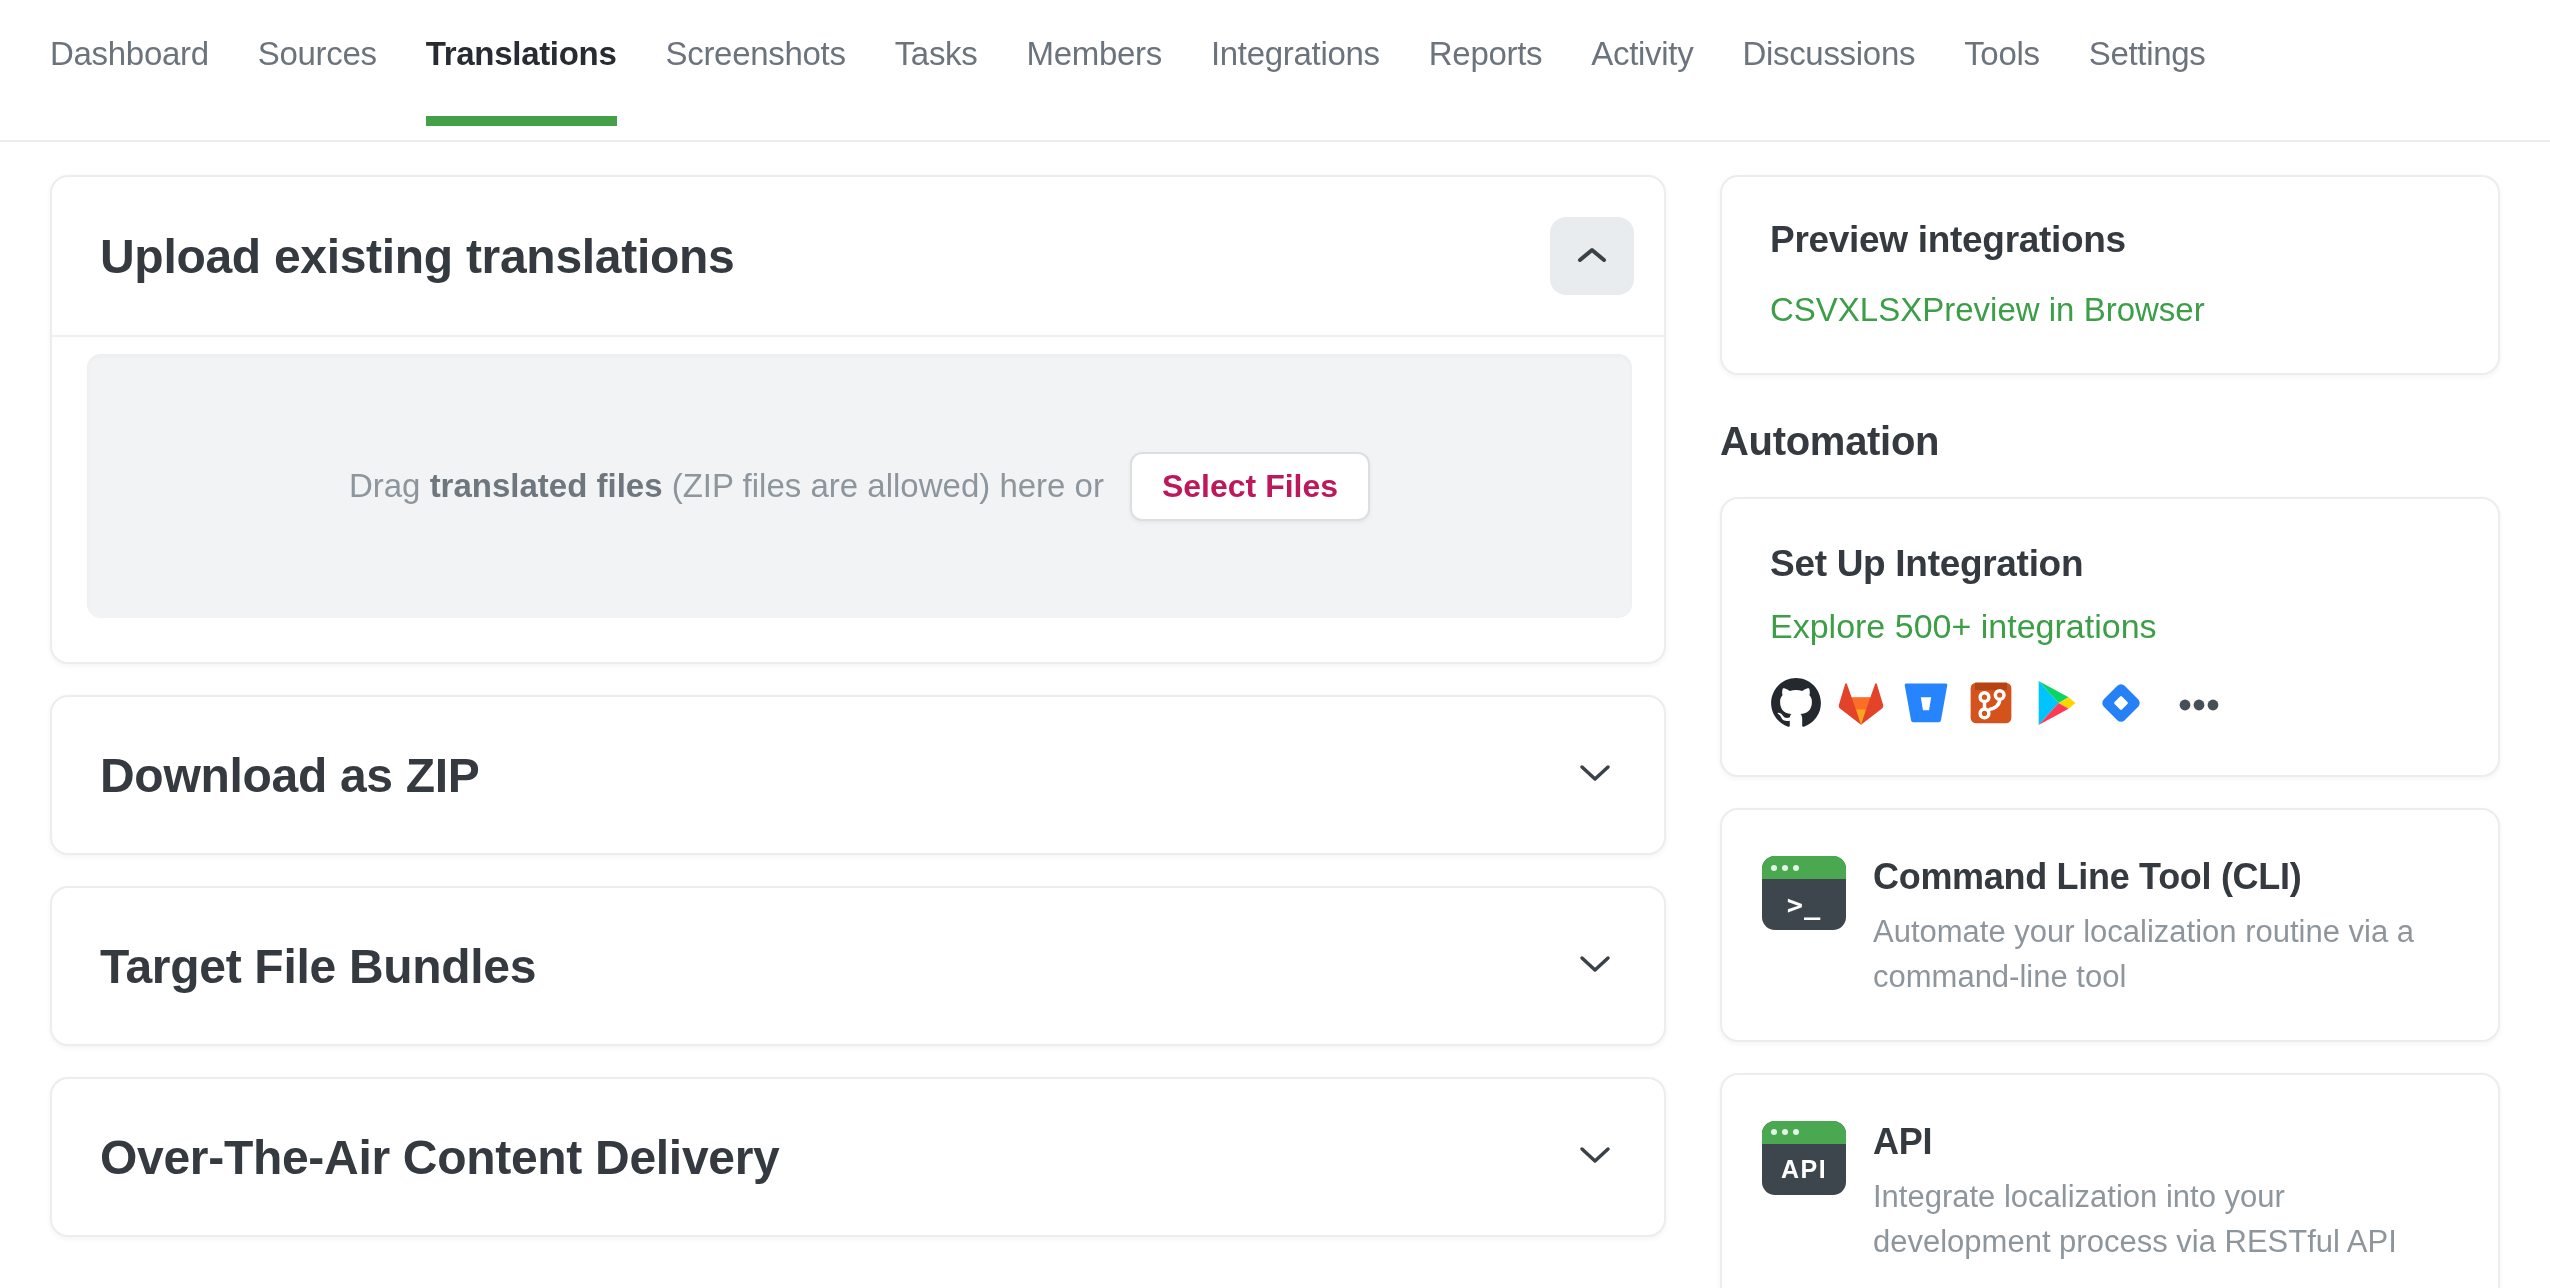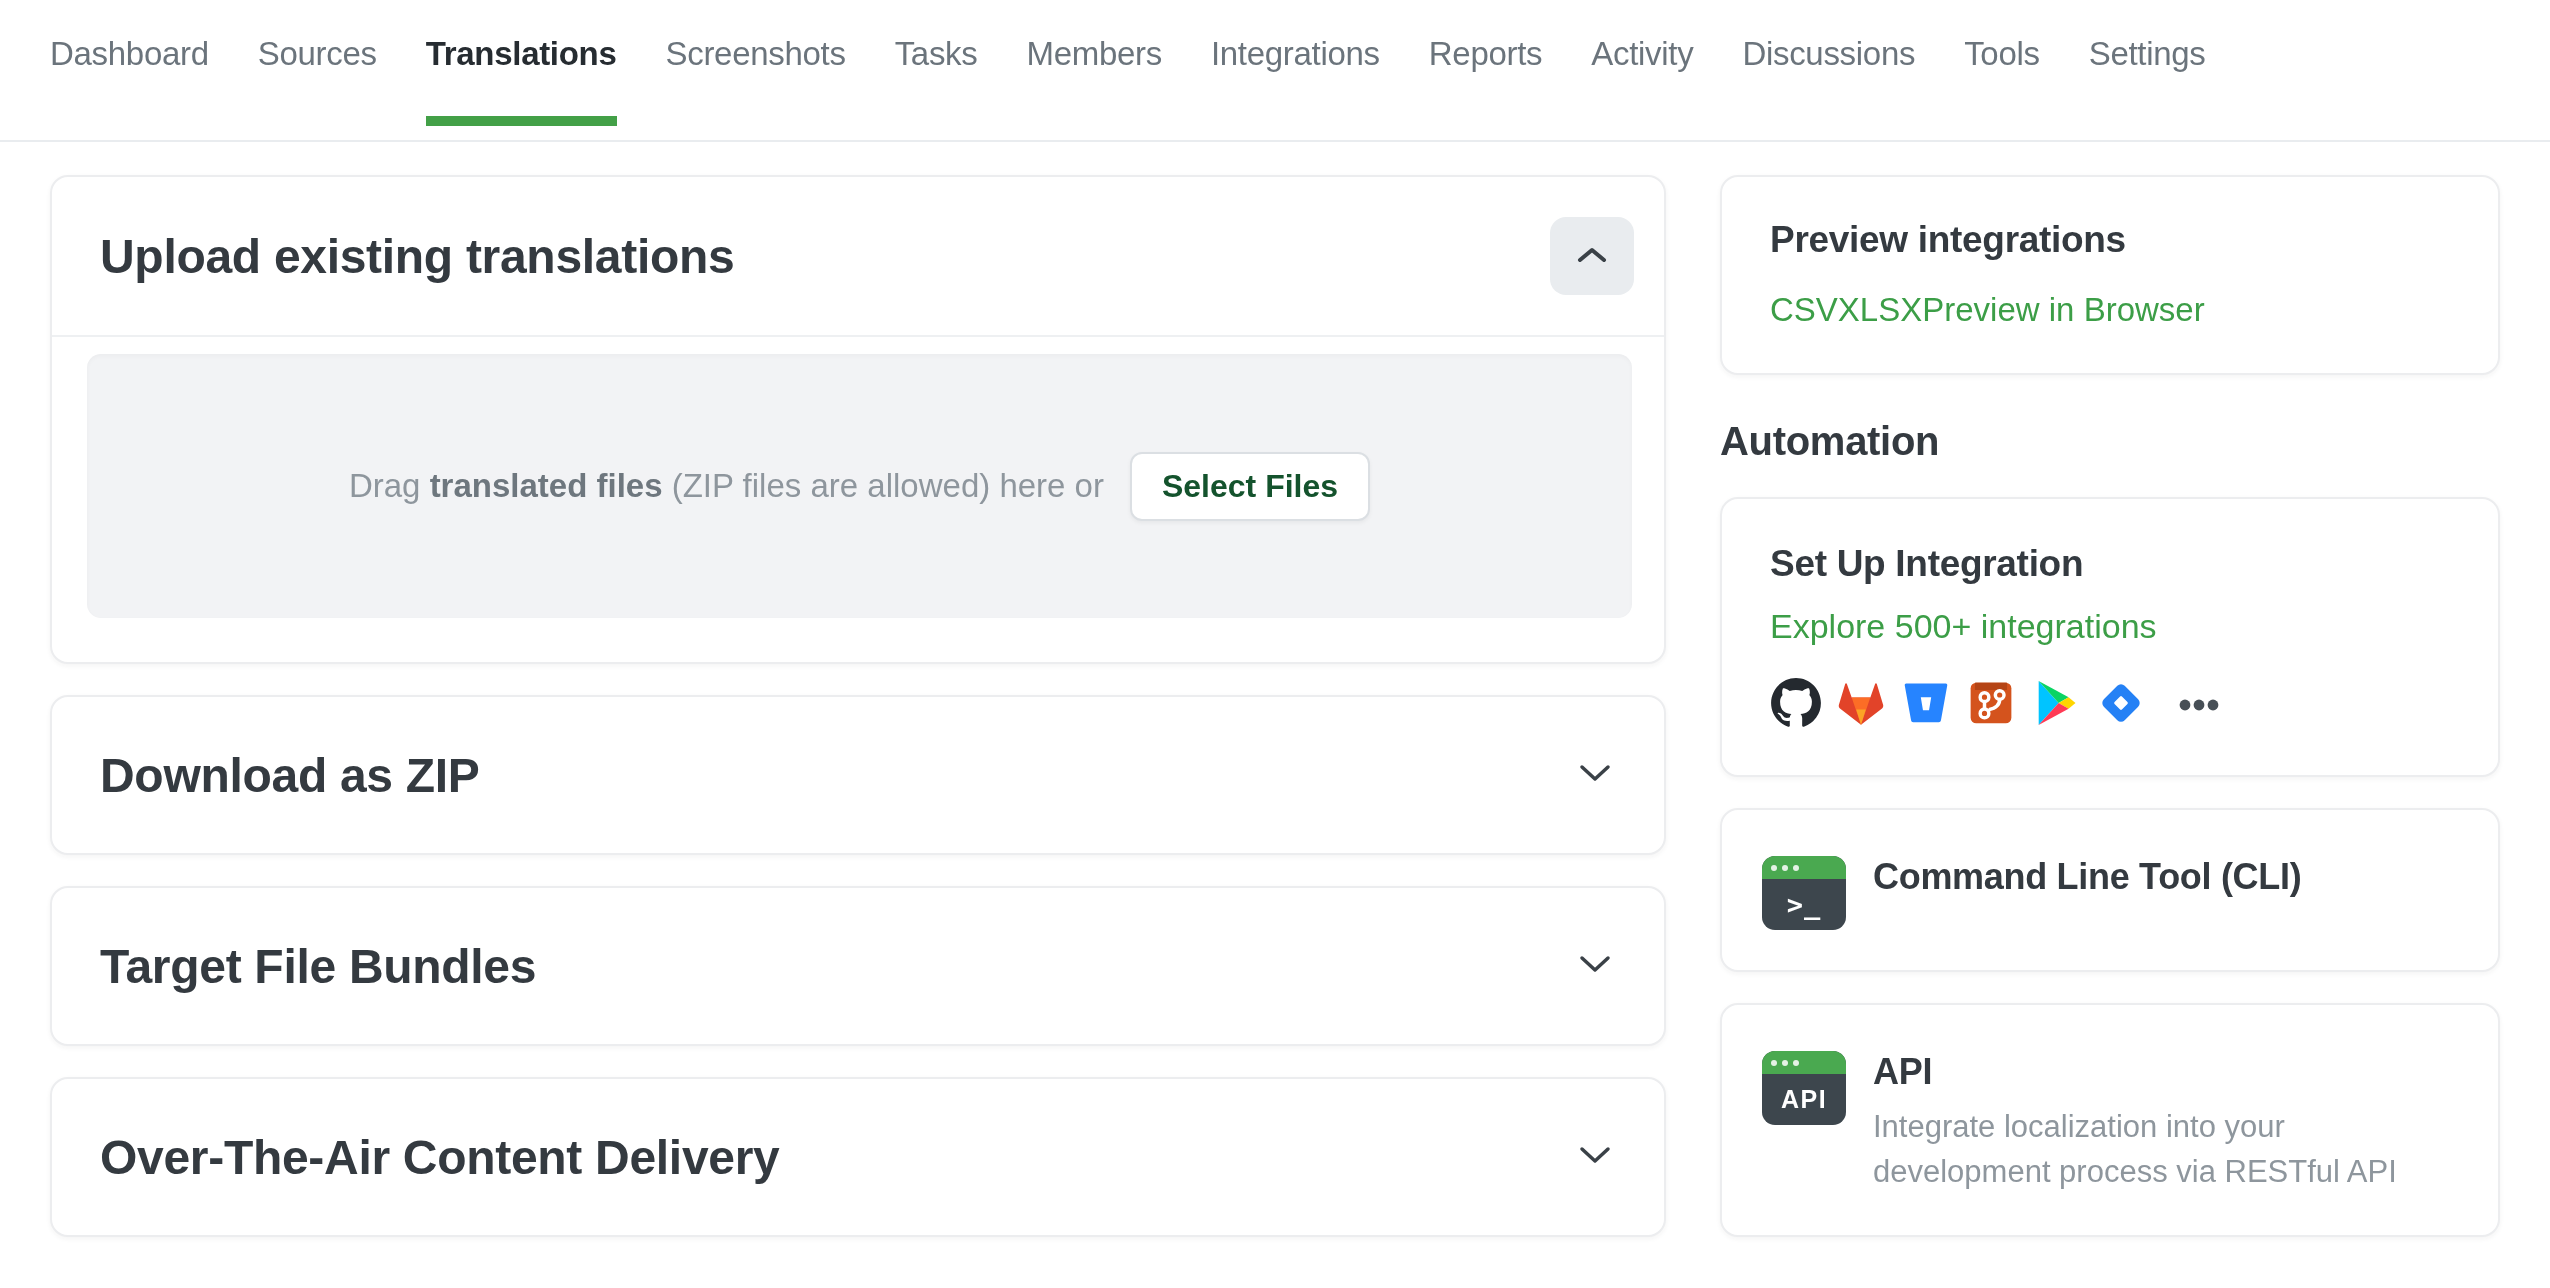--- a/index.html
+++ b/index.html
@@ -29,21 +29,21 @@
   .card-title-lg { font-size:48px; font-weight:700; color:#343a40; letter-spacing:-0.3px; }
   .collapse-btn { width:84px; height:78px; border:none; border-radius:16px; background:#e9ecef;
                   display:flex; align-items:center; justify-content:center; cursor:pointer; }
   .upload-body { padding:17px 32px 44px 35px; }
   .dropzone { height:264px; background:#f2f3f5; border-radius:14px;
               box-shadow:inset 0 2px 4px rgba(0,0,0,.03);
               display:flex; align-items:center; justify-content:center; }
   .dropzone-text { font-size:33px; color:#8e969d; }
   .dropzone-text b { color:#6e777e; font-weight:700; }
   .select-files-btn { margin-left:26px; background:#fff; border:2px solid #dbdfe3; border-radius:12px;
-              padding:14px 30px; font-family:inherit; font-size:32px; font-weight:700; color:#14532d;
+              padding:14px 30px; font-family:inherit; font-size:32px; font-weight:700; color:#be185d;
               box-shadow:0 2px 4px rgba(0,0,0,.05); cursor:pointer;text-align:right; }
 
   
   .section-card { margin-top:31px; height:160px; display:flex; align-items:center;
                   justify-content:space-between; padding:0 52px 0 48px; cursor:pointer; }
 
   
   .preview-card { padding:42px 48px 44px 48px; }
   .card-title-md { font-size:37px; font-weight:700; color:#343a40; letter-spacing:-0.3px; }
   .preview-links { margin-top:30px; display:flex; }
@@ -212,20 +212,21 @@
       <div class="tool-icon">
         <div class="tool-icon-header">
             <i></i>
             <i></i>
             <i></i>
           </div>
         <div class="tool-icon-body cli">&gt;_</div>
       </div>
       <div>
         <div class="tool-title">Command Line Tool (CLI)</div>
+        <div class="tool-desc">Automate your localization routine via a command-line tool</div>
       </div>
     </section>
 
     <section class="card tool-card">
       <div class="tool-icon">
         <div class="tool-icon-header">
             <i></i>
             <i></i>
             <i></i>
           </div>

